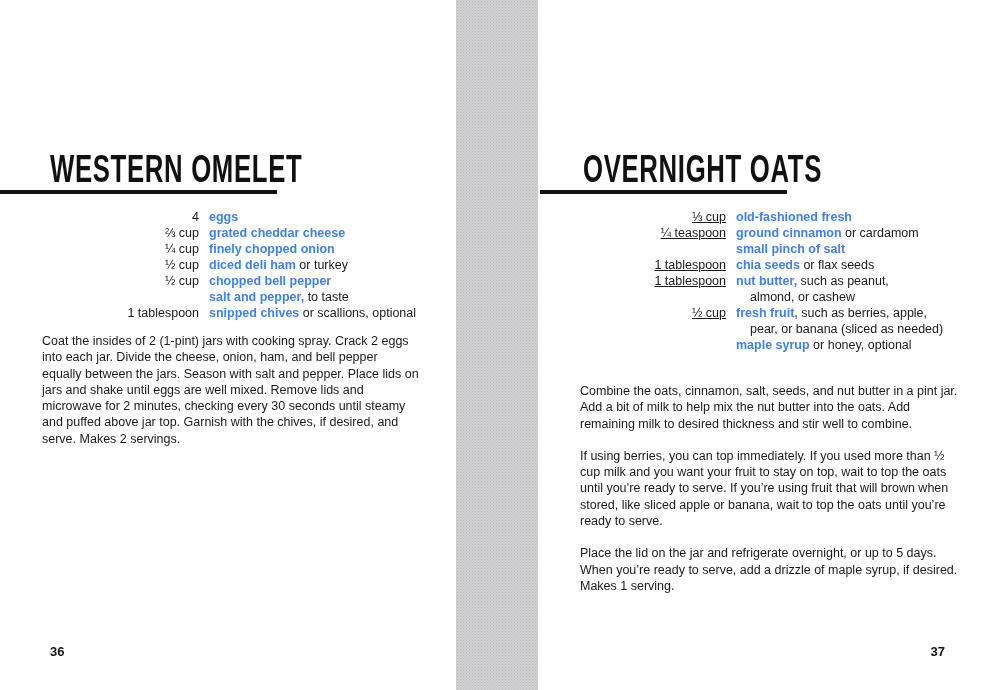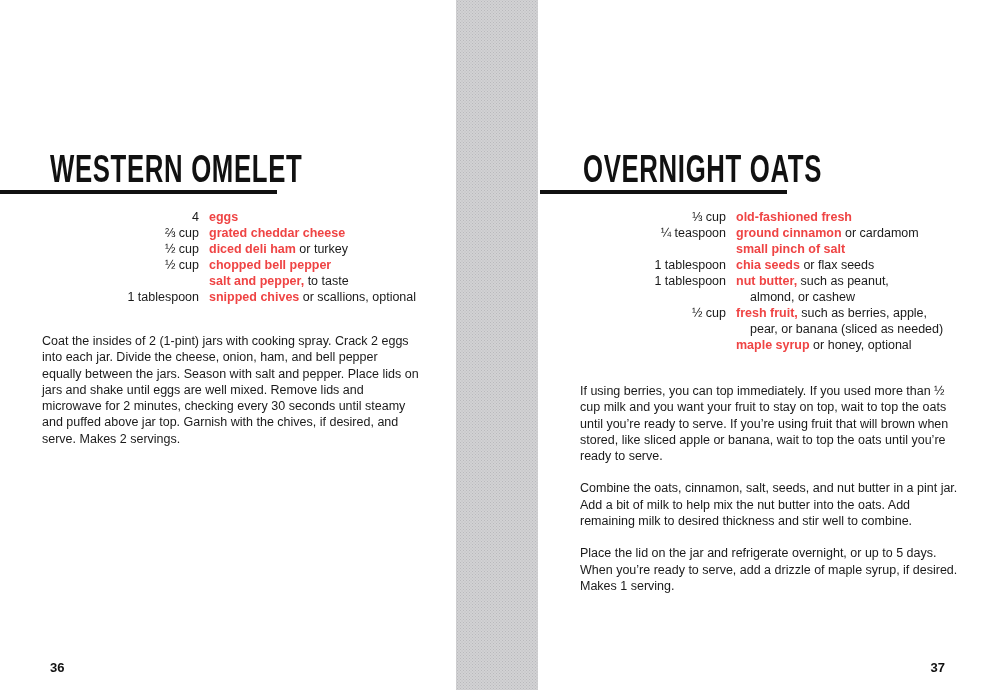--- a/index.html
+++ b/index.html
@@ -61,43 +61,43 @@
     line-height:16px;
   }
   .ingredients-left{left:50px;top:209px;width:400px;}
   .ingredients-right{left:580px;top:209px;width:395px;}
   .ing-row{display:flex;align-items:flex-start;}
   .qty{
     flex:0 0 149px;
     text-align:right;
     white-space:nowrap;
   }
-  .ingredients-right .qty{flex-basis:146px;}
+  .ingredients-right .qty{flex-basis:146px;text-decoration:underline;}
   .ing{
     margin-left:10px;
     flex:1 1 auto;
   }
-  .ing b{font-weight:700;color:#ef4444;}
+  .ing b{font-weight:700;color:#3b82f6;}
   .cont{display:block;padding-left:14px;}
 
   
   .method{
     position:absolute;
     font-size:12.5px;
     line-height:16.3px;
   }
   .method-left{left:42px;top:333px;width:378px;}
   .method-right{left:580px;top:383px;width:388px;}
   .para{margin:0 0 16px 0;}
   .para:last-child{margin-bottom:0;}
 
   
   .page-num{
     position:absolute;
-    top:660px;
+    top:644px;
     font-size:13px;
     font-weight:700;
     color:#111;
   }
   .page-num-left{left:50px;}
   .page-num-right{right:55px;}
 </style>
 </head>
 <body>
 
@@ -108,20 +108,24 @@
     <div class="rule rule-left"></div>
 
     <div class="ingredients ingredients-left">
         <div class="ing-row">
           <span class="qty">4</span>
           <span class="ing"><b>eggs</b></span>
         </div>
         <div class="ing-row">
           <span class="qty">⅔ cup</span>
           <span class="ing"><b>grated cheddar cheese</b></span>
+        </div>
+        <div class="ing-row">
+          <span class="qty">¼ cup</span>
+          <span class="ing"><b>finely chopped onion</b></span>
         </div>
         <div class="ing-row">
           <span class="qty">½ cup</span>
           <span class="ing"><b>diced deli ham</b> or turkey</span>
         </div>
         <div class="ing-row">
           <span class="qty">½ cup</span>
           <span class="ing"><b>chopped bell pepper</b></span>
         </div>
         <div class="ing-row">
@@ -172,21 +176,21 @@
           <span class="qty">½ cup</span>
           <span class="ing"><b>fresh fruit,</b> such as berries, apple,<span class="cont">pear, or banana (sliced as needed)</span></span>
         </div>
         <div class="ing-row">
           <span class="qty"></span>
           <span class="ing"><b>maple syrup</b> or honey, optional</span>
         </div>
       </div>
 
     <div class="method method-right">
+        <p class="para">Combine the oats, cinnamon, salt, seeds, and nut butter in a pint jar. Add a bit of milk to help mix the nut butter into the oats. Add remaining milk to desired thickness and stir well to combine.</p>
         <p class="para">If using berries, you can top immediately. If you used more than ½ cup milk and you want your fruit to stay on top, wait to top the oats until you’re ready to serve. If you’re using fruit that will brown when stored, like sliced apple or banana, wait to top the oats until you’re ready to serve.</p>
-        <p class="para">Combine the oats, cinnamon, salt, seeds, and nut butter in a pint jar. Add a bit of milk to help mix the nut butter into the oats. Add remaining milk to desired thickness and stir well to combine.</p>
         <p class="para">Place the lid on the jar and refrigerate overnight, or up to 5 days. When you’re ready to serve, add a drizzle of maple syrup, if desired. Makes 1 serving.</p>
       </div>
 
     <div class="page-num page-num-right">37</div>
   </section>
 
 </div>
 
 </body></html>

